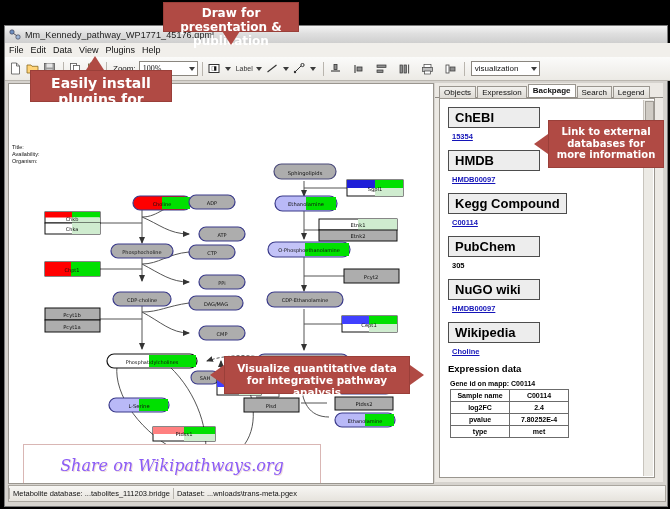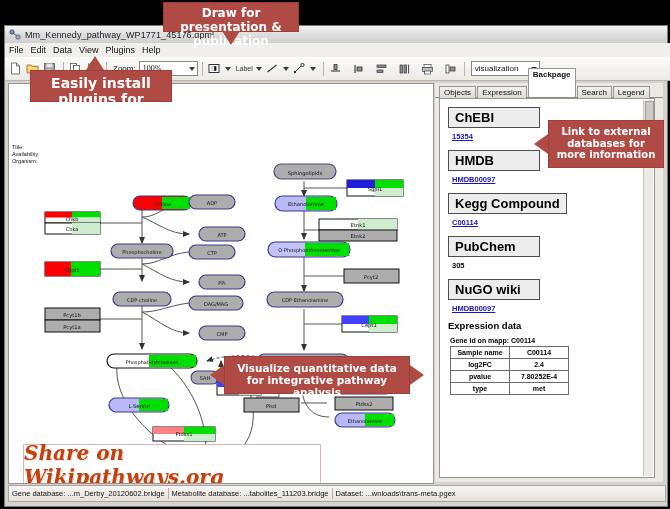--- a/index.html
+++ b/index.html
@@ -40,21 +40,21 @@
   .canvas{position:absolute;left:3px;top:57px;width:424px;height:399px;background:#fff;
     border:1px solid #9a968f;overflow:hidden;}
   .sideinfo{position:absolute;left:3px;top:60px;font-size:5.5px;line-height:7px;color:#111;}
   svg.pw{position:absolute;left:0;top:0;}
 
   
   .rpanel{position:absolute;left:430px;top:57px;width:228px;height:399px;background:#ece9e4;}
   .tabrow{display:flex;align-items:flex-end;height:14px;padding-left:4px;border-bottom:1px solid #8f8b84;}
   .tab{font-size:8px;padding:1px 4px 1px 4px;border:1px solid #9a968f;border-bottom:none;
     background:linear-gradient(#f2f1ee,#dedbd5);color:#111;margin-right:1px;position:relative;top:1px;}
-  .tab.active{background:#fff;font-weight:bold;top:0;padding-bottom:18px;z-index:2;}
+  .tab.active{background:#fff;font-weight:bold;top:0;padding-bottom:2px;z-index:2;}
   .bp{position:absolute;left:4px;top:15px;width:216px;height:380px;background:#fff;
     border:1px solid #9a968f;overflow:hidden;padding:6px 0 0 8px;box-sizing:border-box;}
   .dbbox{display:inline-block;min-width:78px;border:1px solid #4d4d4d;background:#ededed;
     font-size:13px;font-weight:bold;color:#000;padding:2px 6px;margin-top:2px;}
   .dblink{display:block;font-size:7.5px;color:#1414b8;text-decoration:underline;font-weight:bold;
     margin:4px 0 7px 4px;}
   .dbplain{display:block;font-size:7.5px;color:#000;margin:4px 0 7px 4px;font-weight:bold;}
   .exph{font-size:9.5px;font-weight:bold;color:#000;margin:4px 0 6px 0;}
   .geneid{font-size:7px;color:#000;margin:0 0 2px 2px;font-weight:bold;}
   table.expr{border-collapse:collapse;margin-left:2px;}
@@ -79,22 +79,22 @@
     border-right:9px solid transparent;border-top:14px solid #b04a44;}
   .arrow-u{position:absolute;width:0;height:0;border-left:9px solid transparent;
     border-right:9px solid transparent;border-bottom:14px solid #b04a44;}
   .arrow-l{position:absolute;width:0;height:0;border-top:10px solid transparent;
     border-bottom:10px solid transparent;border-right:14px solid #b04a44;}
   .arrow-r{position:absolute;width:0;height:0;border-top:10px solid transparent;
     border-bottom:10px solid transparent;border-left:14px solid #b04a44;}
 
   .share{position:absolute;left:18px;top:418px;width:296px;height:40px;background:#fff;
     border:1px solid #d9b6b4;display:flex;align-items:center;justify-content:center;}
-  .share span{font-family:"DejaVu Serif",serif;font-style:italic;font-weight:bold;font-size:20px;
-    color:#c2410c;text-shadow:1px 1px 0 #f0dcdb;}
+  .share span{font-family:"DejaVu Serif",serif;font-style:italic;font-weight:normal;font-size:16px;
+    color:#8b5cf6;text-shadow:1px 1px 0 #f0dcdb;}
 </style>
 </head>
 <body>
 
 <div id="root">
 
   <div class="win">
 
     <div class="titlebar">
       <svg class="tb-icon" viewBox="0 0 12 11">
@@ -516,20 +516,24 @@
           <div class="dbbox">Kegg Compound</div>
           <a class="dblink" href="#">C00114</a>
         </div>
         <div>
           <div class="dbbox">PubChem</div>
           <span class="dbplain">305</span>
         </div>
         <div>
           <div class="dbbox">NuGO wiki</div>
           <a class="dblink" href="#">HMDB00097</a>
+        </div>
+        <div>
+          <div class="dbbox">Wikipedia</div>
+          <a class="dblink" href="#">Choline</a>
         </div>
 
         <div class="exph">Expression data</div>
         <div class="geneid">Gene id on mapp: C00114</div>
         <table class="expr">
           <tbody>
               <tr>
             <td>Sample name</td>
             <td>C00114</td>
           </tr>
@@ -548,21 +552,20 @@
         </tbody>
           </table>
 
         <div class="vscroll">
           <div class="vthumb"></div>
         </div>
       </div>
     </div>
 
     <div class="status">
-      <span>Gene database: ...m_Derby_20120602.bridge</span>
       <div class="stsep"></div>
       <span>Metabolite database: ...tabolites_111203.bridge</span>
       <div class="stsep"></div>
       <span>Dataset: ...wnloads\trans-meta.pgex</span>
     </div>
   </div>
 
   <div class="callout" style="left:163px;top:2px;width:136px;height:30px;font-size:12px;">Draw for presentation &amp; publication</div>
   <div class="arrow-d" style="left:222px;top:31px;"></div>
 

